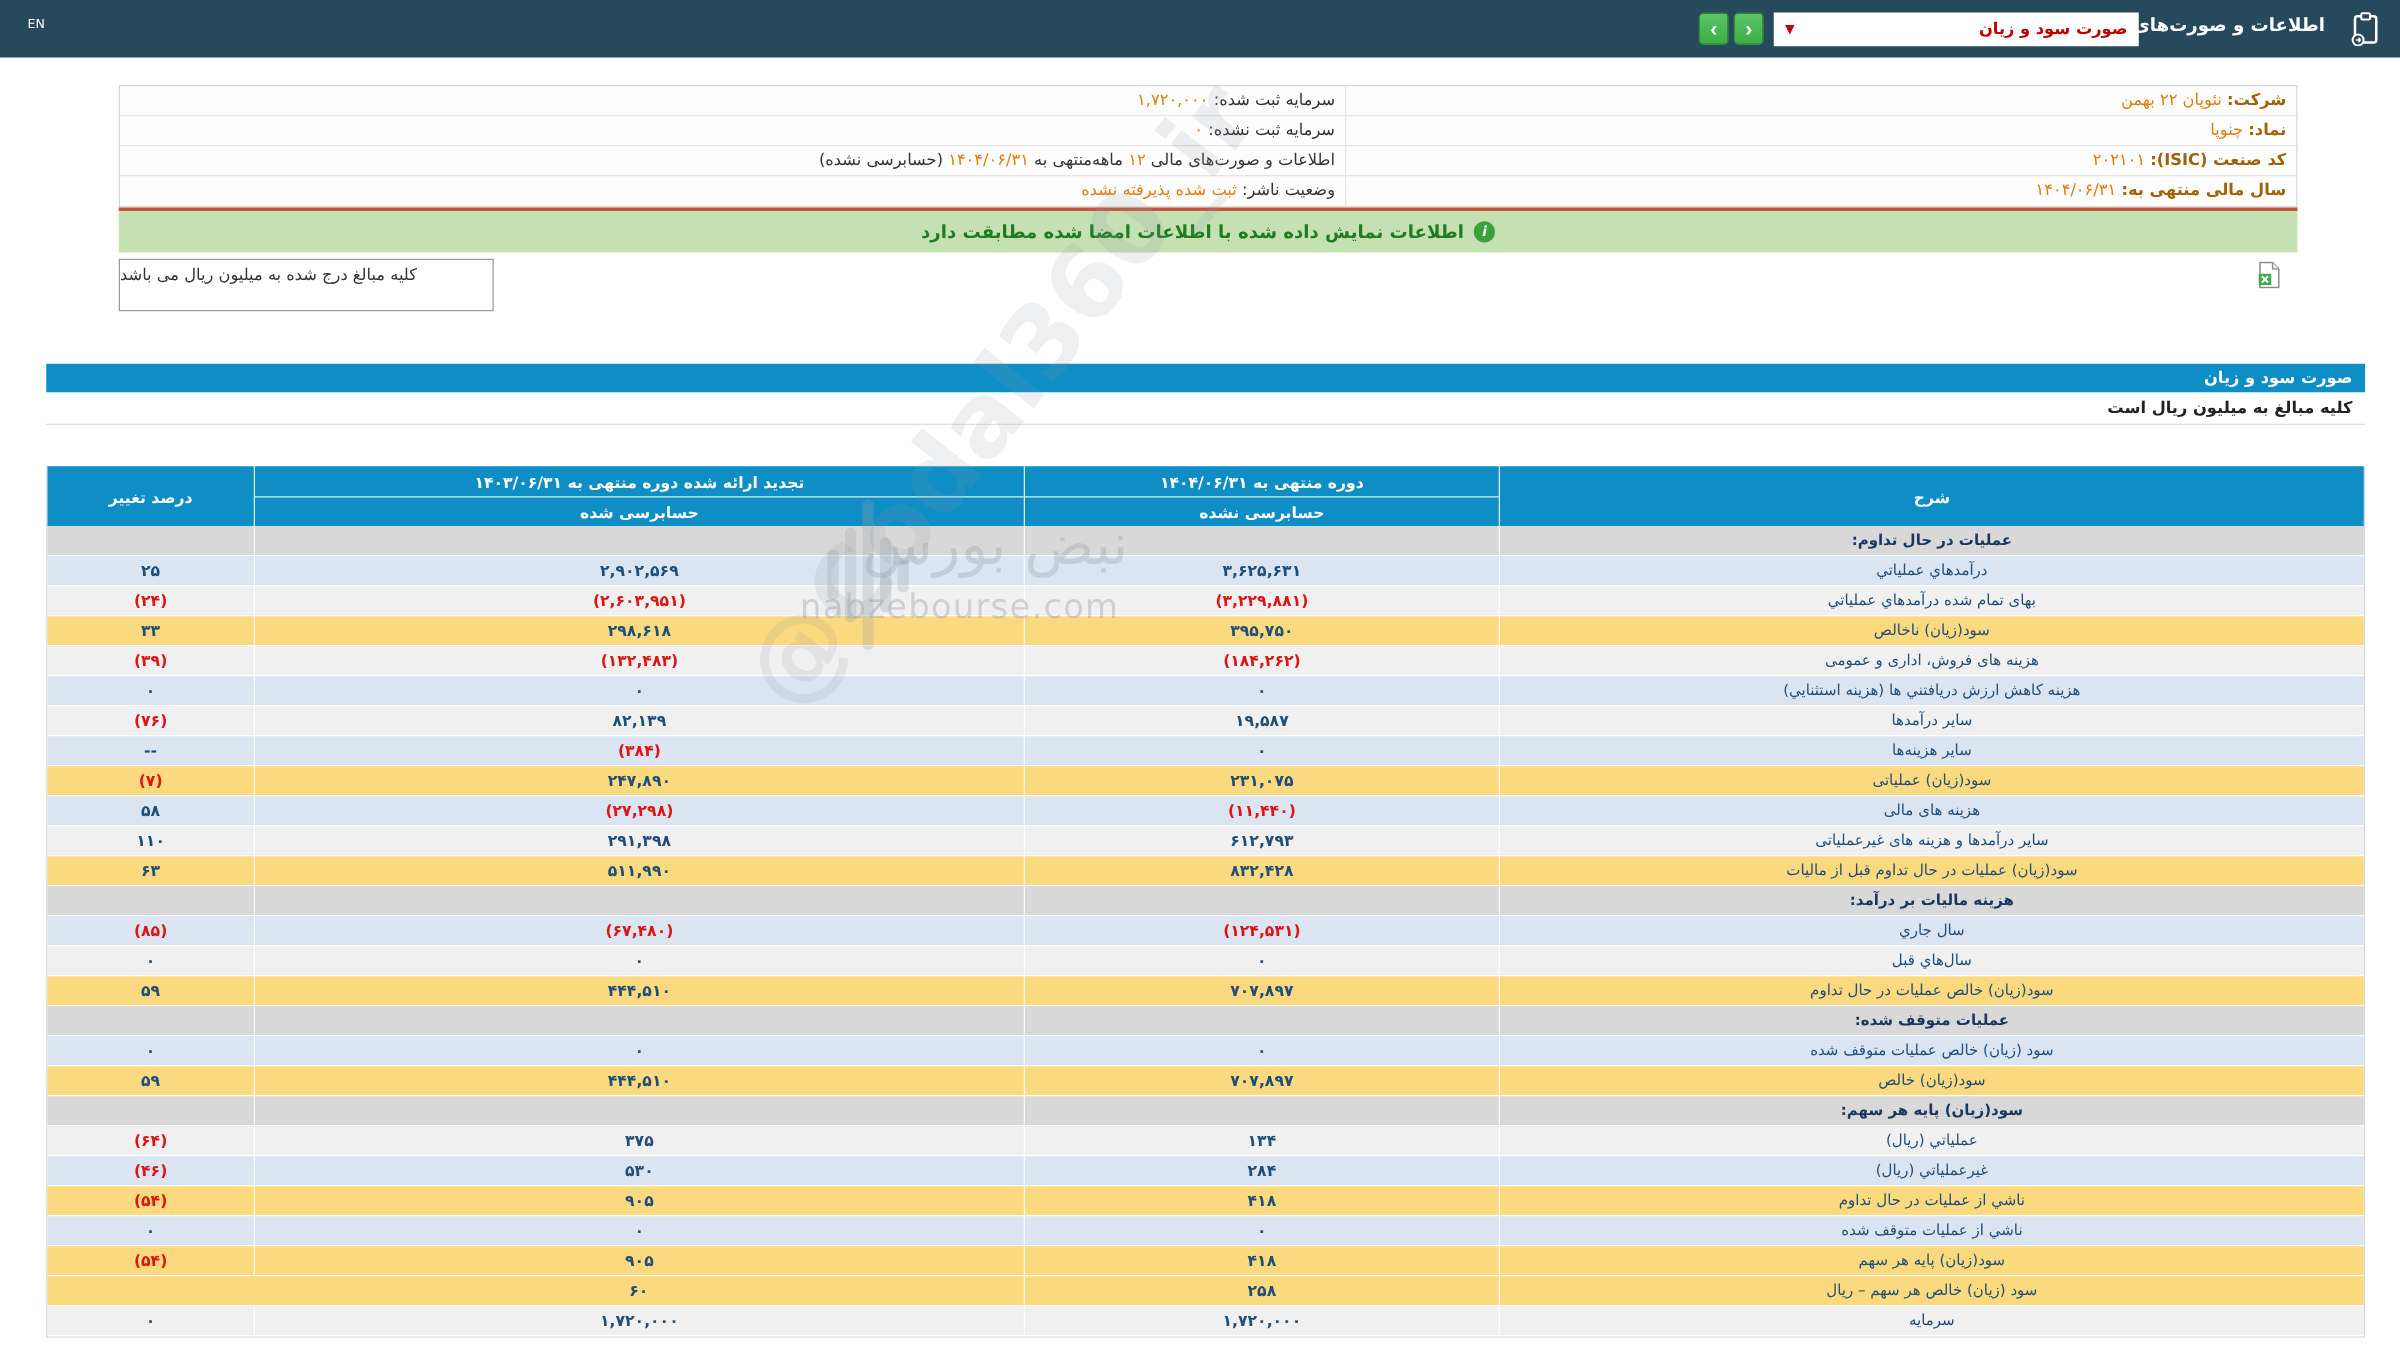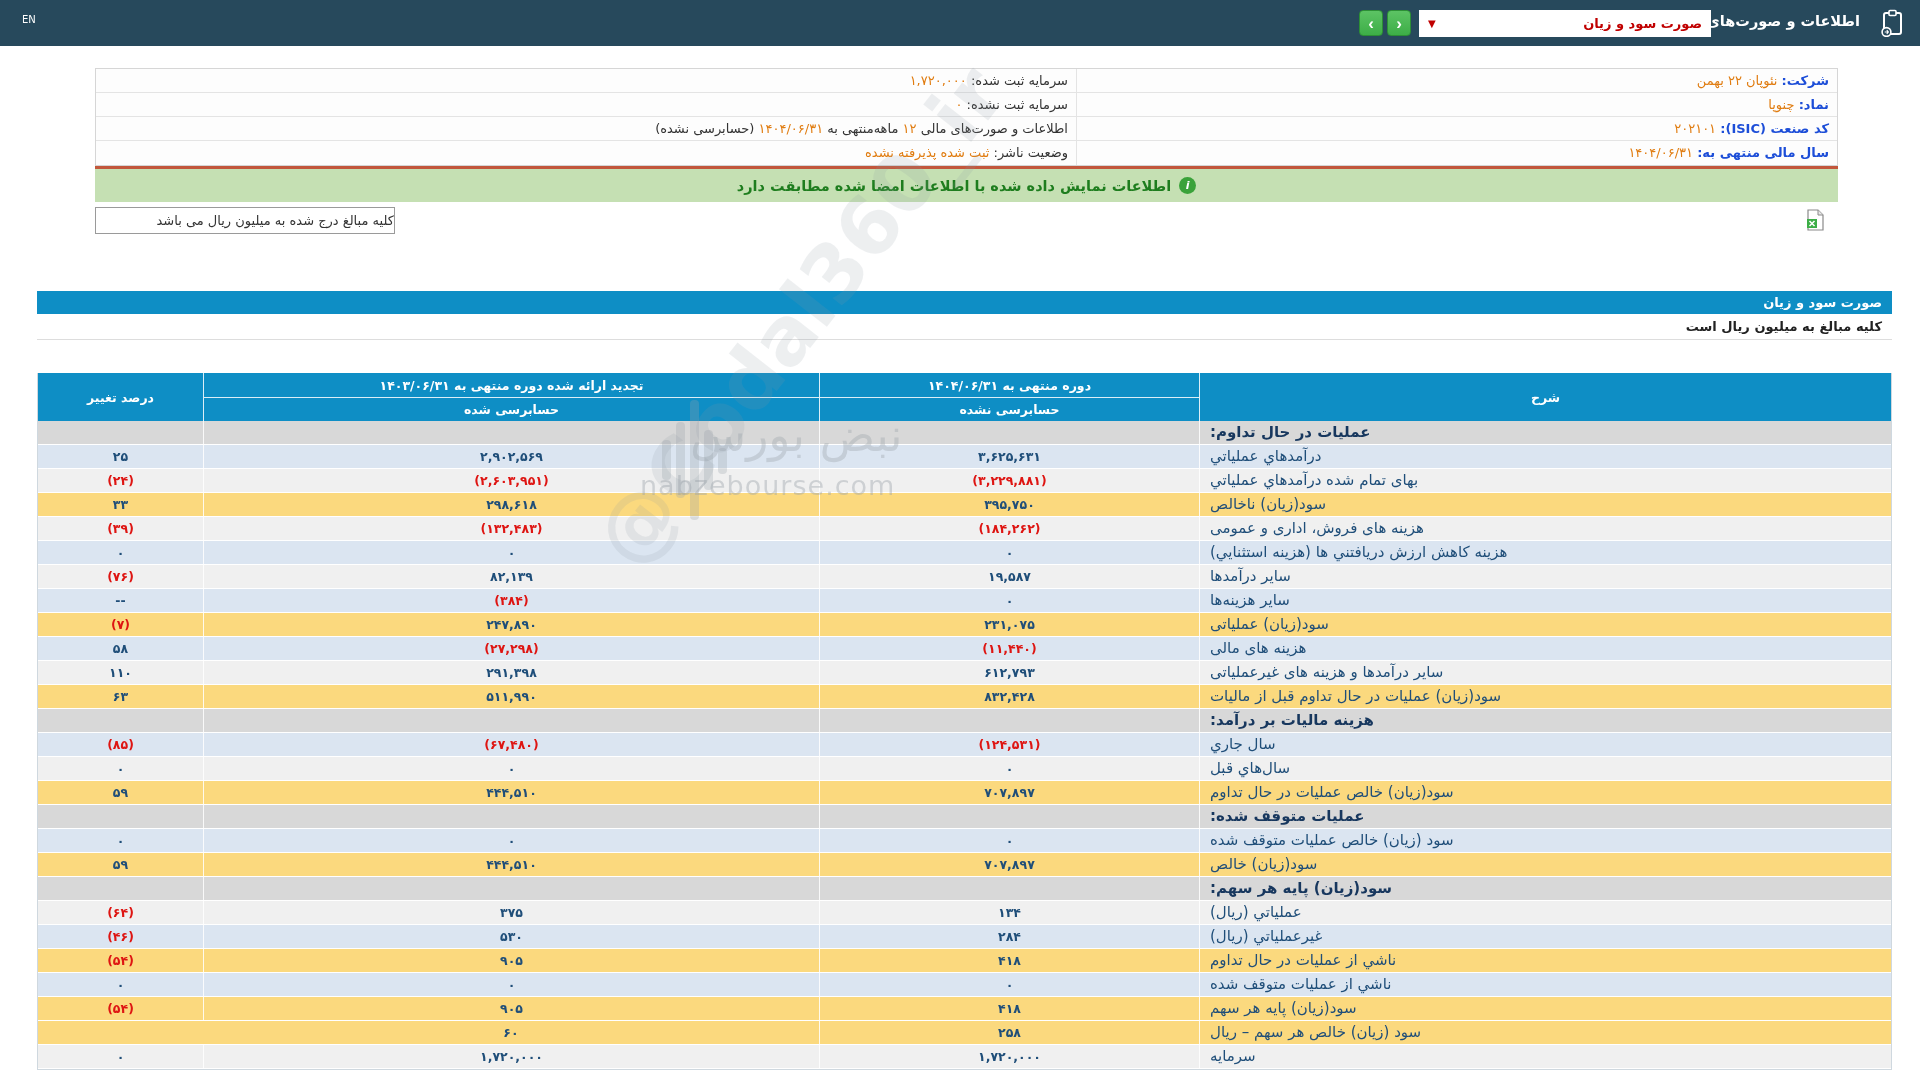--- a/index.html
+++ b/index.html
@@ -27,32 +27,32 @@
           background:linear-gradient(#5cc364,var(--button-green));color:#fff;font-weight:700;
           font-size:17px;line-height:23px;text-align:center}
 
   
   .info-wrap{margin:22px 82px 0 95px;border:1px solid #d6d6d6;background:#fdfdfd}
   .info-grid{display:grid;grid-template-columns:761px 980px;grid-auto-rows:24px}
   .info-cell{border-bottom:1px solid #e4e4e4;padding:0 8px;line-height:23px;font-size:13px;color:#333;
              white-space:nowrap;overflow:hidden}
   .info-cell:nth-last-child(-n+2){border-bottom:none}
   .info-cell.col-r{border-left:1px solid #e4e4e4}
-  .info-cell b{font-weight:700;color:#1d4ed8}
+  .info-cell b{font-weight:700;color:#a16207}
   .oval{color:var(--orange-value)}
 
   .red-line{margin:0 82px 0 95px;height:3px;background:var(--divider-red)}
   .notice{margin:0 82px 0 95px;height:33px;background:var(--notice-bg);display:flex;align-items:center;
           justify-content:center;gap:8px;color:var(--notice-text);font-weight:700;font-size:14.5px}
   .notice-i{width:17px;height:17px;border-radius:50%;background:var(--notice-icon);color:#fff;
             font-size:11px;font-weight:700;text-align:center;line-height:17px;font-style:italic}
 
   .amounts-row{margin:5px 82px 0 95px;height:28px;position:relative}
-  .amounts-box{position:absolute;left:0;top:0;width:300px;height:27px;border:1px solid #9a9a9a;background:#fff;
-               text-align:right;line-height:25px;font-size:13px;color:#333}
+  .amounts-box{position:absolute;left:0;top:0;width:300px;height:42px;border:1px solid #9a9a9a;background:#fff;
+               text-align:left;line-height:25px;font-size:13px;color:#333}
   .export-icon{position:absolute;right:14px;top:2px;cursor:pointer}
 
   
   .main{margin:56px 28px 0 37px;width:1855px}
   .section-bar{height:23px;background:var(--accent-blue);color:#fff;font-weight:700;font-size:13px;
                line-height:23px;padding:0 10px}
   .table-note{height:26px;background:#fff;border-bottom:1px solid #ddd;font-weight:700;font-size:13px;
               color:#222;line-height:25px;padding:0 10px}
   .spacer{height:33px}
   .stable{border:1px solid #cfd8df;border-top:none}
@@ -68,21 +68,21 @@
   .th-change{grid-column:4;grid-row:1/3;border-left:none}
 
   .trow{display:grid;grid-template-columns:692px 380px 616px 165px;height:24px;border-bottom:1px solid #fff}
   .trow.blue{background:var(--row-blue)}
   .trow.white{background:var(--row-white)}
   .trow.highlight{background:var(--row-highlight)}
   .trow.section{background:var(--row-section)}
   .cell{line-height:23px;font-size:12.5px;color:var(--navy-text);border-left:1px solid rgba(255,255,255,.85);
         overflow:hidden;white-space:nowrap}
   .cell:last-child{border-left:none}
-  .c-sharh{text-align:left;padding:0 10px;font-size:15px}
+  .c-sharh{text-align:center;padding:0 10px;font-size:12px}
   .trow.section .c-sharh{font-weight:700;color:#17375E}
   .c-num{text-align:center;font-weight:600}
   .cell.neg{color:var(--red-negative)}
 
   
   .wm{position:absolute;pointer-events:none;z-index:5}
   .wm-handle{left:480px;top:270px;width:640px;text-align:center;font-size:80px;color:#8d99a3;opacity:.15;
              transform:rotate(-52deg);direction:ltr;font-weight:700}
   .wm-brand{left:690px;top:408px;font-size:46px;font-weight:400;color:#9aa2a9;opacity:.35}
   .wm-site{left:640px;top:470px;font-size:27px;color:#9aa2a9;opacity:.4;direction:ltr;letter-spacing:1px}

